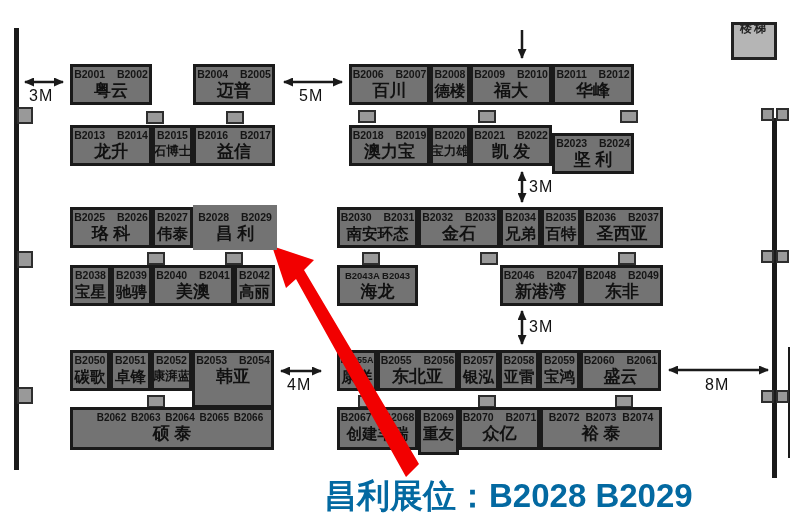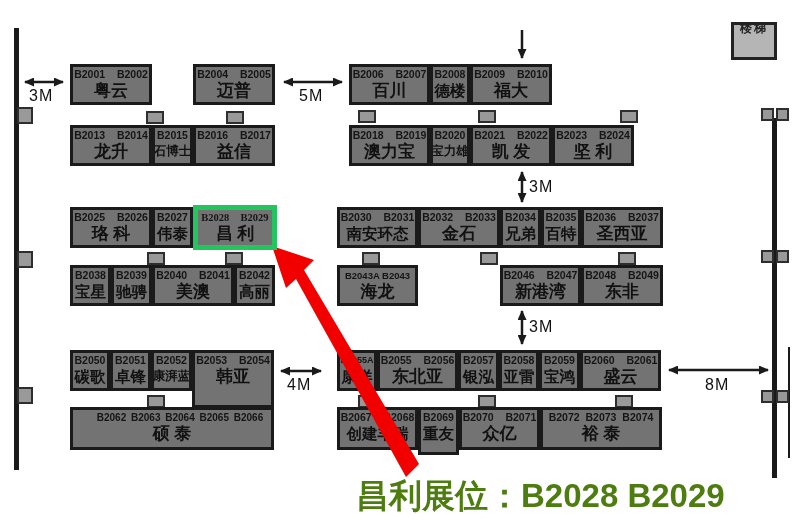--- a/index.html
+++ b/index.html
@@ -10,31 +10,31 @@
          text-align:center;overflow:hidden;}
   .bnum{font-weight:bold;font-size:10.5px;line-height:13px;margin-top:1px;white-space:pre;
         word-spacing:3px;letter-spacing:0;color:#151515;}
   .bname{font-weight:bold;font-size:17px;line-height:19px;white-space:pre;color:#111;}
   .tight .bname{font-size:15.5px;}
   .n3 .bname{font-size:12.5px;line-height:18px;}
   .n4 .bname{font-size:15.5px;}
   .b43 .bnum{font-size:9.5px;word-spacing:0;}
   .b55 .bnum{font-size:9px;word-spacing:0;}
   .b62 .bnum{font-size:10px;word-spacing:2px;padding-left:16px;}
-  .highlight{border:5px solid #22c55e;z-index:5;font-family:Liberation Serif, serif;}
+  .highlight{border:5px solid #737373;z-index:5;}
   .pillar{position:absolute;width:18px;height:13px;background:#999;border:2px solid #2e2e2e;box-sizing:border-box;}
   .wallpillar{position:absolute;width:16px;height:17px;background:#999;border:2px solid #2e2e2e;box-sizing:border-box;}
   .sqpillar{position:absolute;width:13px;height:13px;background:#999;border:2px solid #2e2e2e;box-sizing:border-box;}
   .wall{position:absolute;background:#1a1a1a;}
   .dist{position:absolute;font-size:16px;color:#111;letter-spacing:1px;}
   #stairs{position:absolute;left:731px;top:22px;width:46px;height:38px;background:#b5b5b5;
           border:3px solid #222;box-sizing:border-box;overflow:hidden;text-align:center;}
   #stairs .slabel{font-size:12px;line-height:12px;margin-top:-3px;letter-spacing:2px;color:#222;font-weight:bold;}
-  #caption{position:absolute;left:356px;top:474px;width:440px;font-size:33px;font-weight:bold;
-           color:#4d7c0f;white-space:pre;letter-spacing:0px;}
+  #caption{position:absolute;left:324px;top:474px;width:440px;font-size:33px;font-weight:bold;
+           color:#0369a1;white-space:pre;letter-spacing:0px;}
   #overlay{position:absolute;left:0;top:0;pointer-events:none;z-index:4;}
 </style>
 </head>
 <body>
 
 <div id="canvas">
 
   <div class="wall" style="left:14px;top:28px;width:5px;height:442px"></div>
   <div class="wall" style="left:772px;top:118px;width:5px;height:360px"></div>
   <div class="wall" style="left:788px;top:347px;width:2px;height:111px"></div>
@@ -83,20 +83,24 @@
     <div class="bname">百川</div>
   </div>
   <div class="booth tight" style="left:430px;top:64px;width:40px;height:41px">
     <div class="bnum">B2008</div>
     <div class="bname">德楼</div>
   </div>
   <div class="booth" style="left:470px;top:64px;width:82px;height:41px">
     <div class="bnum">B2009  B2010</div>
     <div class="bname">福大</div>
   </div>
+  <div class="booth" style="left:552px;top:64px;width:82px;height:41px">
+    <div class="bnum">B2011  B2012</div>
+    <div class="bname">华峰</div>
+  </div>
 
   <div class="booth" style="left:70px;top:125px;width:82px;height:41px">
     <div class="bnum">B2013  B2014</div>
     <div class="bname">龙升</div>
   </div>
   <div class="booth n3" style="left:152px;top:125px;width:41px;height:41px">
     <div class="bnum">B2015</div>
     <div class="bname">石博士</div>
   </div>
   <div class="booth" style="left:193px;top:125px;width:82px;height:41px">
@@ -108,21 +112,21 @@
     <div class="bname">澳力宝</div>
   </div>
   <div class="booth n3" style="left:430px;top:125px;width:40px;height:41px">
     <div class="bnum">B2020</div>
     <div class="bname">宝力雄</div>
   </div>
   <div class="booth" style="left:470px;top:125px;width:82px;height:41px">
     <div class="bnum">B2021  B2022</div>
     <div class="bname">凯 发</div>
   </div>
-  <div class="booth" style="left:552px;top:125px;width:82px;height:41px">
+  <div class="booth" style="left:552px;top:133px;width:82px;height:41px">
     <div class="bnum">B2023  B2024</div>
     <div class="bname">坚 利</div>
   </div>
 
   <div class="booth" style="left:70px;top:207px;width:82px;height:41px">
     <div class="bnum">B2025  B2026</div>
     <div class="bname">珞 科</div>
   </div>
   <div class="booth tight" style="left:152px;top:207px;width:41px;height:41px">
     <div class="bnum">B2027</div>

